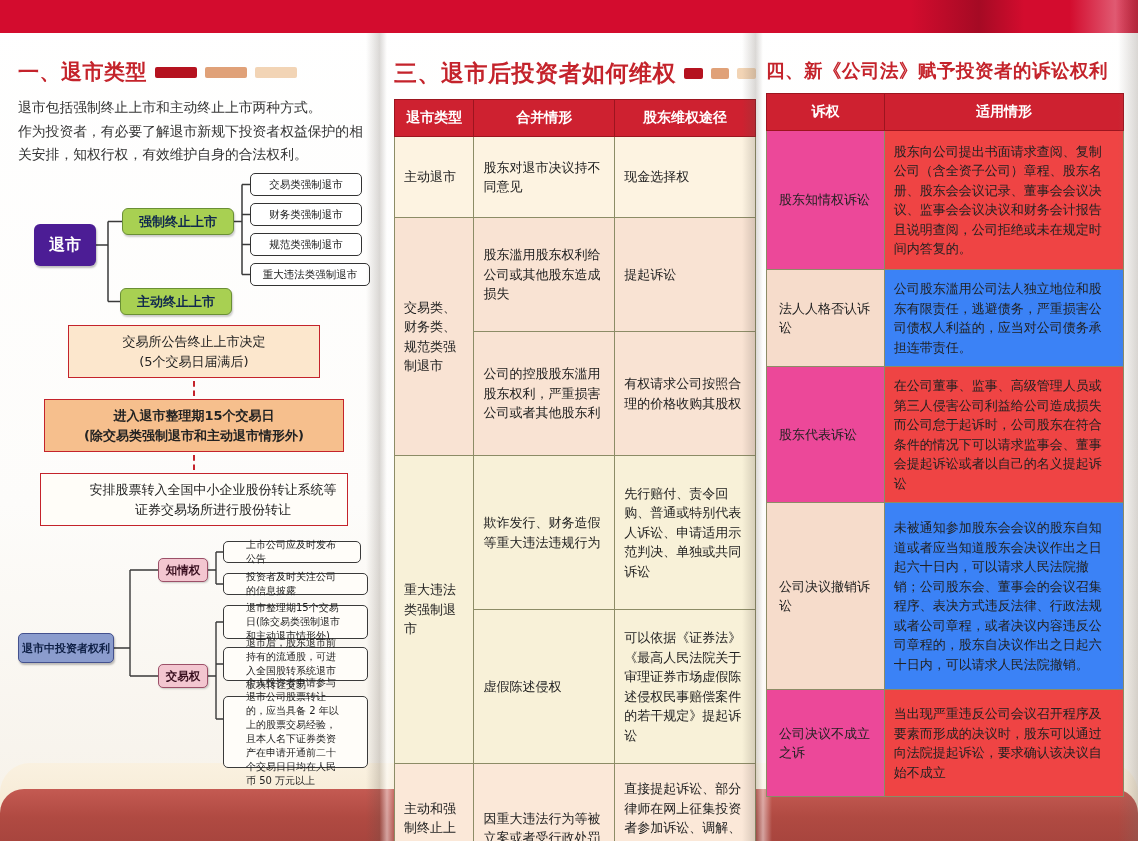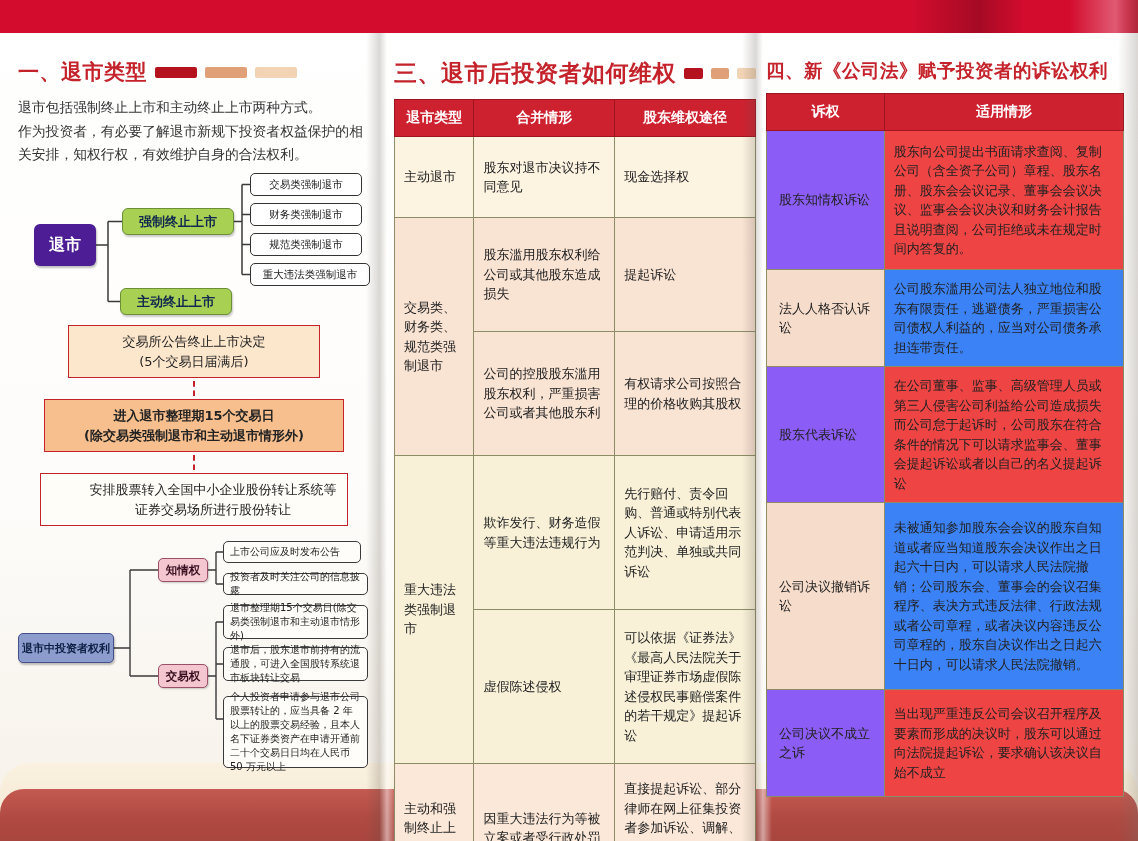--- a/index.html
+++ b/index.html
@@ -40,41 +40,41 @@
   
   .diagram{position:relative;}
   .diagram svg{position:absolute;left:0;top:0;}
   .node{position:absolute;box-sizing:border-box;display:flex;align-items:center;justify-content:center;text-align:center;}
   .tree-root{background:#4c1d95;color:#fff;font-weight:bold;font-size:16px;border-radius:6px;box-shadow:1px 2px 2px rgba(0,0,0,0.25);}
   .tree-branch{background:#a8d052;border:1px solid #6a8f35;color:#11294e;font-weight:bold;font-size:13px;border-radius:6px;box-shadow:1px 2px 2px rgba(0,0,0,0.2);}
   .tree-leaf{background:#ffffff;border:1px solid #333;border-radius:5px;font-size:10.5px;color:#222;}
   .mind-root{background:#8b9ccd;border:1px solid #44518e;color:#0e1f45;font-weight:bold;font-size:11px;border-radius:5px;box-shadow:1px 2px 2px rgba(0,0,0,0.25);}
   .mind-branch{background:#f3c6d0;border:1px solid #9c5068;color:#3a1020;font-weight:bold;font-size:11.5px;border-radius:5px;box-shadow:1px 1px 2px rgba(0,0,0,0.2);}
   .mind-leaf{background:#fffdf9;border:1px solid #3a3a3a;border-radius:5px;font-size:10px;line-height:1.4;color:#222;
-    justify-content:flex-start;text-align:left;padding:2px 6px;}
+    justify-content:flex-start;text-align:left;padding:2px 22px;}
 
   
   .flow{width:100%;margin-top:2px;}
   .flow-box{box-sizing:border-box;margin:0 auto;border:1.5px solid #c4232b;border-radius:0;
     text-align:center;font-size:13px;line-height:1.5;color:#222;white-space:pre-line;padding:6px 10px;}
   .flow-box.step1{width:252px;background:#fce7cd;}
   .flow-box.step2{width:300px;background:#f6bf8d;font-weight:bold;}
   .flow-box.step3{width:308px;background:#fffdf8;padding-left:48px;}
   .flow-connector{width:0;height:15px;border-left:2px dashed #c4232b;margin:3px auto;}
 
   
   table{border-collapse:collapse;width:100%;}
   th{background:#ce2130;color:#fff;font-size:14px;font-weight:bold;padding:9px 6px;border:1px solid #9c151f;}
   td{border:1px solid #8c8c66;font-size:13px;line-height:1.5;color:#222;padding:9px 9px;vertical-align:middle;}
   .t-mid td{font-size:13px;}
   .bg-cream{background:#fdf3e1;}
   .bg-pink{background:#f9e3d3;}
   .bg-yellow{background:#f8f1d8;}
   .bg-peach{background:#fbe8d8;}
-  .r-odd-l{background:#8b5cf6;margin-top:32px;} .r-odd-r{background:#ef4444;}
+  .r-odd-l{background:#ec4899;margin-top:32px;} .r-odd-r{background:#ef4444;}
   .r-even-l{background:#f6dccb;} .r-even-r{background:#3b82f6;}
   .t-right td.claim{text-align:left;padding-left:12px;font-size:13px;}
 </style>
 </head>
 <body>
 
 <div class="sheet">
   <div class="topbar"></div>
   <div class="footer-cream"></div>
   <div class="footer-red"></div>

